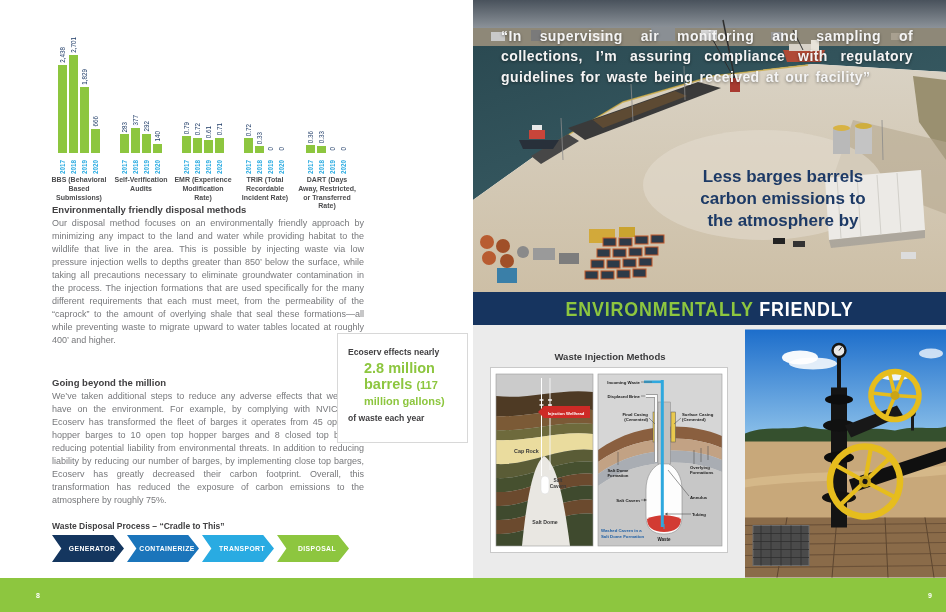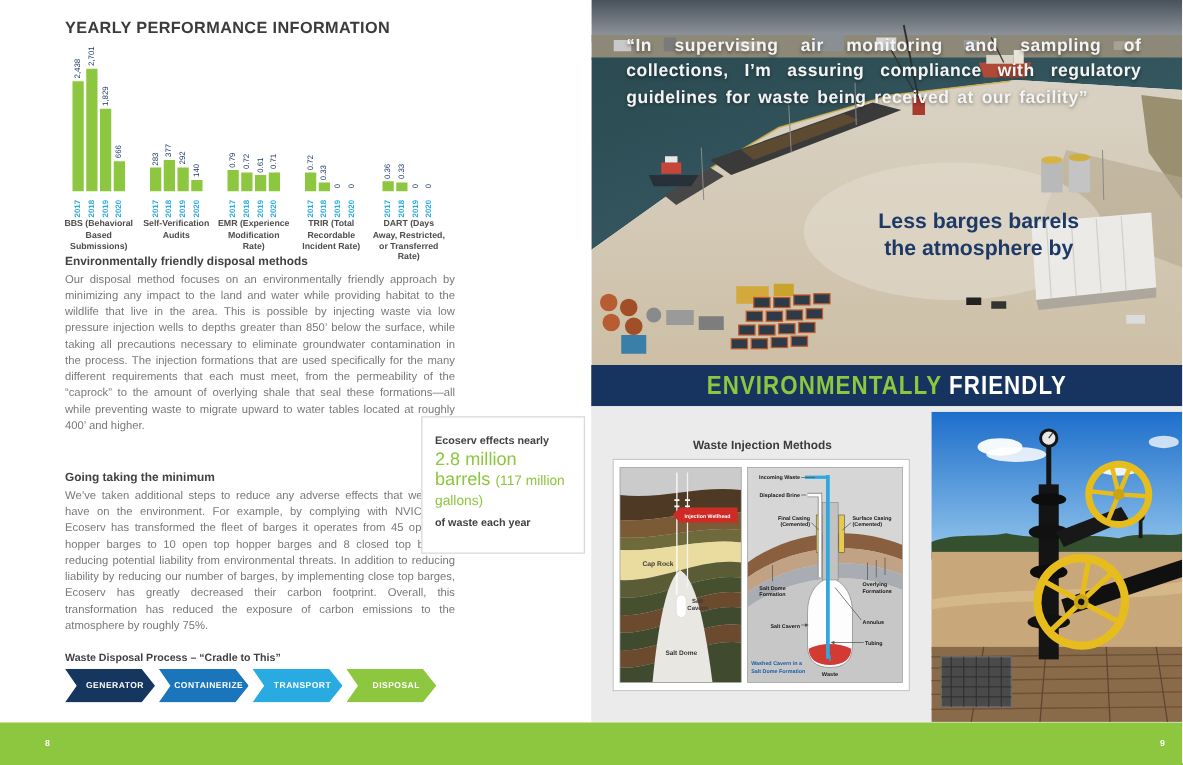--- a/index.html
+++ b/index.html
@@ -47,42 +47,41 @@
           display:flex;align-items:center;justify-content:center;}
   .banner-text{font-size:21px;font-weight:bold;color:#ffffff;letter-spacing:1px;
                transform:scaleX(.85);white-space:nowrap;}
   .banner-hl{color:#8dc63f;}
 
   
   .bottom-right{position:absolute;left:473px;top:325px;width:473px;height:253px;background:#ebebeb;}
   .inject-box{position:absolute;left:337px;top:333px;width:131px;height:110px;background:#fff;
               border:1px solid #d8d8d8;box-sizing:border-box;padding:13px 10px;}
   .inject-intro{font-size:8.6px;font-weight:bold;color:#414042;}
-  .inject-big{font-size:14.5px;font-weight:normal;color:#8dc63f;line-height:1.12;margin:3px 0 4px 0;}
+  .inject-big{font-size:14.5px;font-weight:bold;color:#8dc63f;line-height:1.12;margin:3px 0 4px 16px;}
   .inject-paren{font-size:11px;}
   .inject-suffix{font-size:8.6px;font-weight:bold;color:#414042;}
   .diagram-title{position:absolute;left:487px;top:351px;width:246px;text-align:center;
                  font-size:9.5px;font-weight:bold;color:#3b3b3d;}
   .diagram-box{position:absolute;left:490px;top:367px;width:238px;height:186px;background:#fff;
                border:1px solid #c9c9c9;box-sizing:border-box;padding:3px;}
   .photo-valve{position:absolute;left:745px;top:329px;width:201px;height:249px;overflow:hidden;}
 
   
   .footer-bar{position:absolute;left:0;top:578px;width:946px;height:34px;background:#8dc63f;}
   .pagenum{position:absolute;top:14px;color:#fff;font-size:7px;font-weight:bold;}
   .pagenum.left{left:36px;} .pagenum.right{left:928px;}
 
   svg text{font-family:"Liberation Sans", sans-serif;}
 </style>
 </head>
 <body>
 
 <div class="spread">
 
-  <div class="page-title">YEARLY PERFORMANCE INFORMATION</div>
 
   <div class="chart" id="chart">
       <div class="chart-group">
         <div class="bars-row">
           <div class="bar-col">
             <div class="bar-val" style="color: rgb(29, 58, 102);">2,438</div>
             <div class="bar" style="height: 88.4576px; background: rgb(141, 198, 63);"></div>
             <div class="year" style="color: rgb(39, 170, 225);">2017</div>
           </div>
           <div class="bar-col">
@@ -201,21 +200,21 @@
             <div class="year" style="color: rgb(39, 170, 225);">2020</div>
           </div>
         </div>
         <div class="cat-label">DART (Days Away, Restricted, or Transferred Rate)</div>
       </div>
     </div>
 
   <div class="sec-heading" style="top:204px">Environmentally friendly disposal methods</div>
   <div class="sec-body" style="top:217px">Our disposal method focuses on an environmentally friendly approach by minimizing any impact to the land and water while providing habitat to the wildlife that live in the area. This is possible by injecting waste via low pressure injection wells to depths greater than 850’ below the surface, while taking all precautions necessary to eliminate groundwater contamination in the process. The injection formations that are used specifically for the many different requirements that each must meet, from the permeability of the “caprock” to the amount of overlying shale that seal these formations—all while preventing waste to migrate upward to water tables located at roughly 400’ and higher.</div>
 
-  <div class="sec-heading" style="top:377px">Going taking the minimum</div>
+  <div class="sec-heading" style="top:377px">Going beyond the million</div>
   <div class="sec-body" style="top:390px">We’ve taken additional steps to reduce any adverse effects that we could have on the environment. For example, by complying with NVIC 7-87, Ecoserv has transformed the fleet of barges it operates from 45 open top hopper barges to 10 open top hopper barges and 8 closed top barges, reducing potential liability from environmental threats. In addition to reducing liability by reducing our number of barges, by implementing close top barges, Ecoserv has greatly decreased their carbon footprint. Overall, this transformation has reduced the exposure of carbon emissions to the atmosphere by roughly 75%.</div>
 
   <div class="process-title">Waste Disposal Process – “Cradle to This”</div>
   <div class="chevrons" id="chevrons">
       <div class="chevron" style="background: rgb(20, 54, 95);">GENERATOR</div>
       <div class="chevron" style="background: rgb(27, 117, 187);">CONTAINERIZE</div>
       <div class="chevron" style="background: rgb(41, 171, 226);">TRANSPORT</div>
       <div class="chevron" style="background: rgb(141, 198, 63);">DISPOSAL</div>
     </div>
 
@@ -325,20 +324,21 @@
       <g stroke="#8a8a8a" stroke-width=".8">
         <line x1="90" y1="160" x2="88" y2="118"></line>
         <line x1="160" y1="122" x2="158" y2="84"></line>
         <line x1="212" y1="100" x2="211" y2="66"></line>
         <line x1="410" y1="160" x2="409" y2="120"></line>
       </g>
     </svg>
     <div class="quote">“In supervising air monitoring and sampling of collections, I’m assuring compliance with regulatory guidelines for waste being received at our facility”</div>
     <div class="carbon">
       <div>Less barges barrels</div>
+      <div>carbon emissions to</div>
       <div>the atmosphere by</div>
     </div>
   </div>
 
   <div class="banner">
     <div class="banner-text">
       <span class="banner-hl">ENVIRONMENTALLY</span>
       <span>FRIENDLY</span>
     </div>
   </div>

